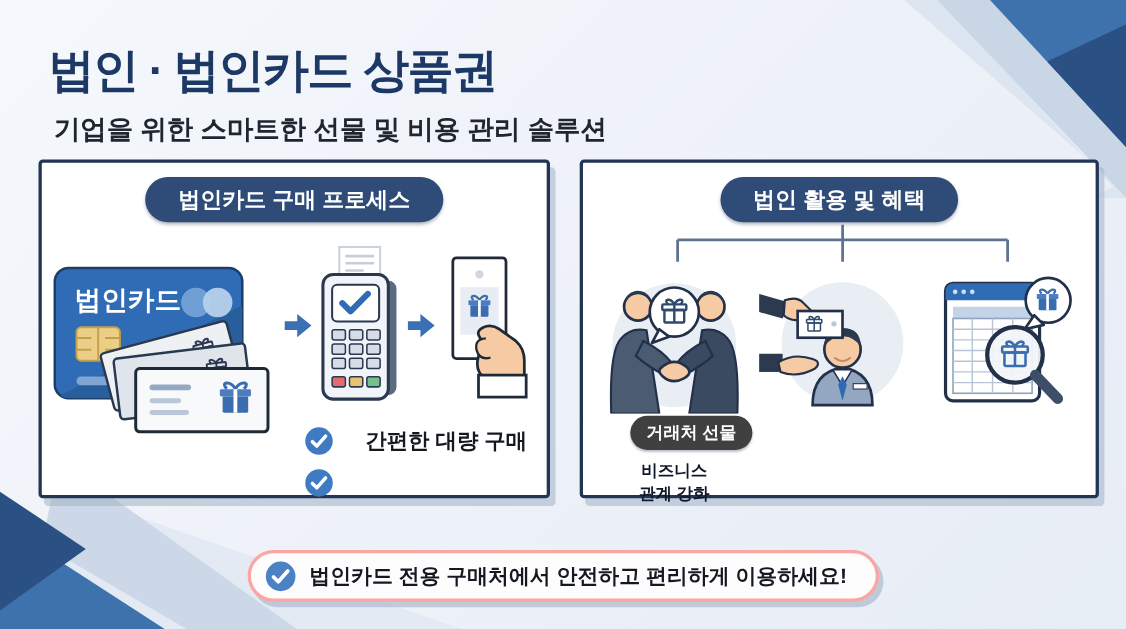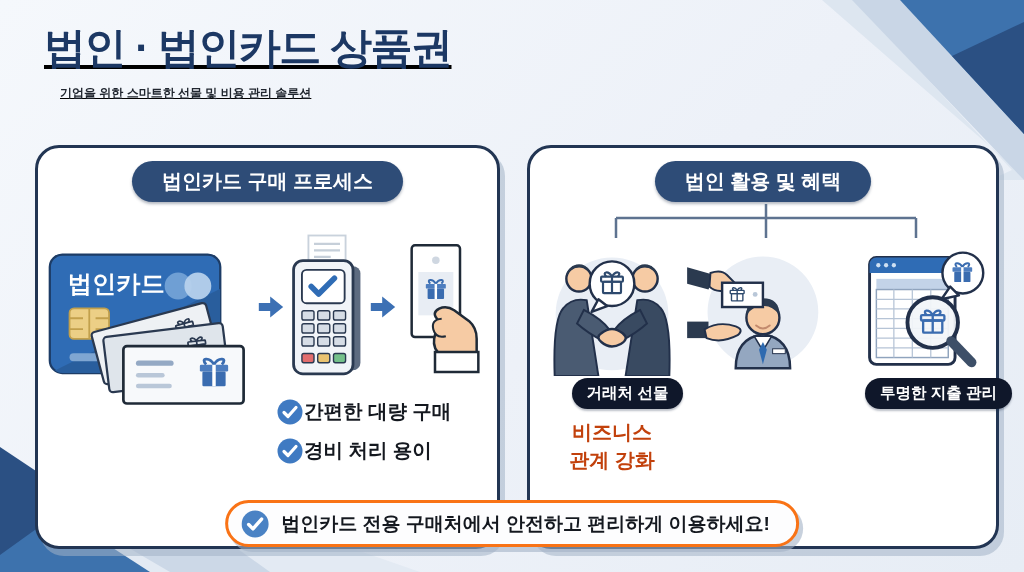--- a/index.html
+++ b/index.html
@@ -6,51 +6,51 @@
   body{
     width:1024px;height:572px;overflow:hidden;position:relative;
     font-family:"Liberation Sans","DejaVu Sans",sans-serif;
     background:linear-gradient(135deg,#f5f8fc 0%,#edf1f8 55%,#e7edf5 100%);
   }
   .stage{position:absolute;inset:0;}
   .deco{position:absolute;pointer-events:none;}
   .deco-tr{top:0;right:0;}
   .deco-bl{bottom:0;left:0;}
 
-  .header{position:absolute;left:44px;top:20px;text-decoration:underline;}
+  .header{position:absolute;left:44px;top:36px;}
   .title{margin:0;font-size:42px;font-weight:bold;color:#1c3864;letter-spacing:-1.5px;}
-  .subtitle{margin:9px 0 0 16px;font-size:12px;font-weight:bold;color:#20262f;}
-
-  .panel{position:absolute;top:145px;height:404px;background:#ffffff;
-    border:3px solid #223553;border-radius:24px;box-sizing:border-box;
+  .subtitle{margin:9px 0 0 5px;font-size:24px;font-weight:bold;color:#20262f;}
+
+  .panel{position:absolute;top:145px;height:308px;background:#ffffff;
+    border:3px solid #223553;border-radius:4px;box-sizing:border-box;
     box-shadow:5px 7px 0 rgba(163,178,198,.55);}
   .left-panel{left:35px;width:465px;}
   .right-panel{left:527px;width:472px;}
 
   .panel-pill{display:block;margin:13px auto 0;width:max-content;background:#2e4c77;
     color:#fff;font-size:20px;font-weight:bold;padding:7px 30px;border-radius:999px;
     box-shadow:0 2px 3px rgba(34,48,74,.35);}
 
-  .lp-body{display:flex;padding:16px 10px 0 8px;}
+  .lp-body{display:flex;padding:5px 10px 0 8px;}
   .card-illus{width:205px;flex:none;margin-top:24px;}
   .lp-right{flex:1;display:flex;flex-direction:column;}
   .process-row{display:flex;align-items:center;justify-content:center;gap:4px;margin-top:8px;height:162px;}
   .checklist{list-style:none;margin:10px 0 0 26px;padding:0;display:flex;flex-direction:column;gap:12px;}
-  .checklist li{display:flex;align-items:center;gap:1px;font-size:19.5px;font-weight:bold;color:#14181f;white-space:nowrap;}
+  .checklist li{display:flex;align-items:center;gap:29px;font-size:19.5px;font-weight:bold;color:#14181f;white-space:nowrap;}
 
   .connector{display:block;margin:2px auto 0;}
   .cols{display:flex;padding:0 8px;}
   .col{flex:1;display:flex;flex-direction:column;align-items:center;}
-  .col-pill{background:#0f172a;color:#fff;font-size:15.5px;font-weight:bold;padding:5px 15px;
+  .col-pill{background:#404040;color:#fff;font-size:15.5px;font-weight:bold;padding:5px 15px;
     border-radius:999px;white-space:nowrap;margin-top:2px;box-shadow:0 2px 2px rgba(34,48,74,.3);margin-left:31px;}
-  .col-desc{margin-top:9px;font-size:20px;font-weight:bold;color:#c2410c;text-align:center;
+  .col-desc{margin-top:9px;font-size:15px;font-weight:bold;color:#0f172a;text-align:center;
     white-space:pre-line;line-height:1.4;}
 
   .footer-pill{position:absolute;left:50%;transform:translateX(-50%);top:500px;height:47px;
-    background:#fdfdfe;border:3px solid #f97316;border-radius:999px;display:flex;align-items:center;
+    background:#fdfdfe;border:3px solid #fca5a5;border-radius:999px;display:flex;align-items:center;
     gap:12px;padding:0 26px 0 13px;box-sizing:border-box;white-space:nowrap;
     box-shadow:4px 5px 0 rgba(163,178,198,.6);}
   .footer-text{font-size:19px;font-weight:bold;color:#14181f;}
 
   svg text{font-family:"Liberation Sans","DejaVu Sans",sans-serif;}
   .defs-holder{position:absolute;width:0;height:0;overflow:hidden;}
 </style>
 </head>
 <body>
 
@@ -185,21 +185,20 @@
                 <circle cx="13" cy="13" r="12.5" fill="#3f7ac2"></circle>
                 <path d="M7 13.5 l4 4 l8 -9" stroke="#fff" stroke-width="3.2" fill="none" stroke-linecap="round" stroke-linejoin="round"></path>
               </svg>
             <span>간편한 대량 구매</span>
           </li>
           <li>
             <svg width="26" height="26" viewBox="0 0 26 26">
                 <circle cx="13" cy="13" r="12.5" fill="#3f7ac2"></circle>
                 <path d="M7 13.5 l4 4 l8 -9" stroke="#fff" stroke-width="3.2" fill="none" stroke-linecap="round" stroke-linejoin="round"></path>
               </svg>
-            <span>경비 처리 용이</span>
           </li>
         </ul>
       </div>
     </div>
   </section>
 
   <section class="panel right-panel">
     <div class="panel-pill">
       <span>법인 활용 및 혜택</span>
     </div>
@@ -279,23 +278,20 @@
             <circle cx="116" cy="34" r="21" fill="#ffffff" stroke="#22304a" stroke-width="2.5"></circle>
             <path d="M103 48 l-9 13 l18 -4 z" fill="#ffffff" stroke="#22304a" stroke-width="2.5" stroke-linejoin="round"></path>
             <use href="#gift-f" x="102" y="21" width="27" height="27"></use>
           </g>
           <g>
             <circle cx="85" cy="85" r="26" fill="#f2f5f9" fill-opacity="0.93" stroke="#22304a" stroke-width="4"></circle>
             <use href="#gift-o" x="69" y="69" width="32" height="32" color="#3a6cb0"></use>
             <line x1="104" y1="104" x2="125" y2="126" stroke="#3d4f68" stroke-width="10" stroke-linecap="round"></line>
           </g>
         </svg>
-        <div class="col-pill">
-          <span>투명한 지출 관리</span>
-        </div>
       </div>
 
     </div>
   </section>
 
   <div class="footer-pill">
     <svg width="28" height="28" viewBox="0 0 26 26">
       <circle cx="13" cy="13" r="12.5" fill="#4a82c4"></circle>
       <path d="M7 13.5 l4 4 l8 -9" stroke="#fff" stroke-width="3.2" fill="none" stroke-linecap="round" stroke-linejoin="round"></path>
     </svg>

